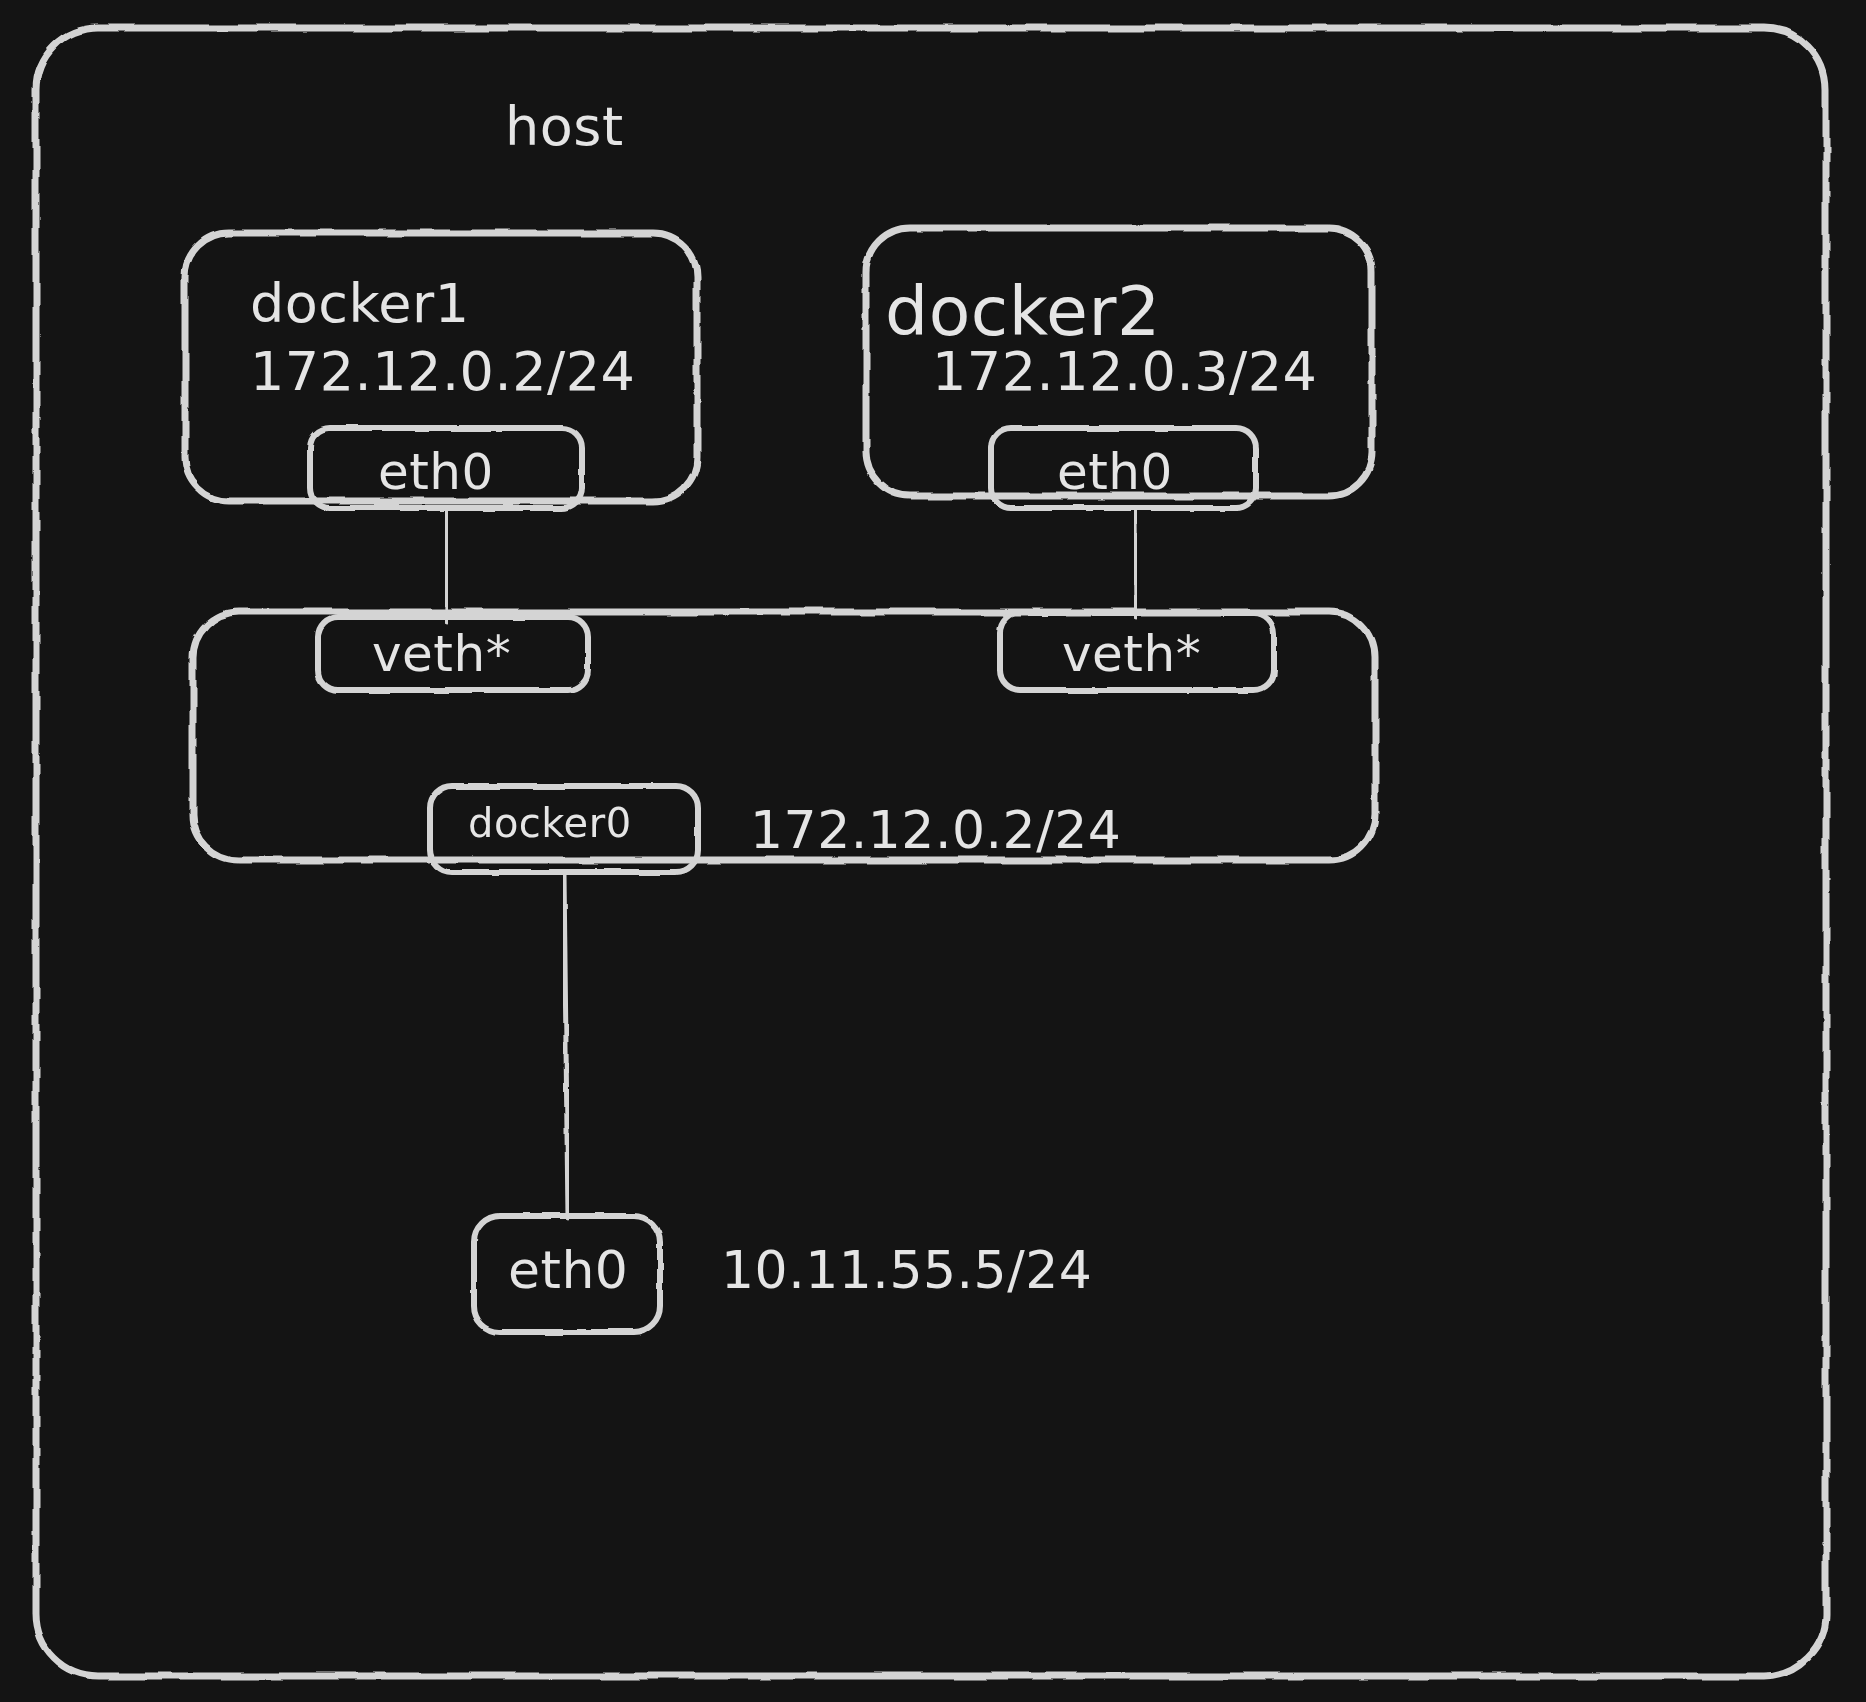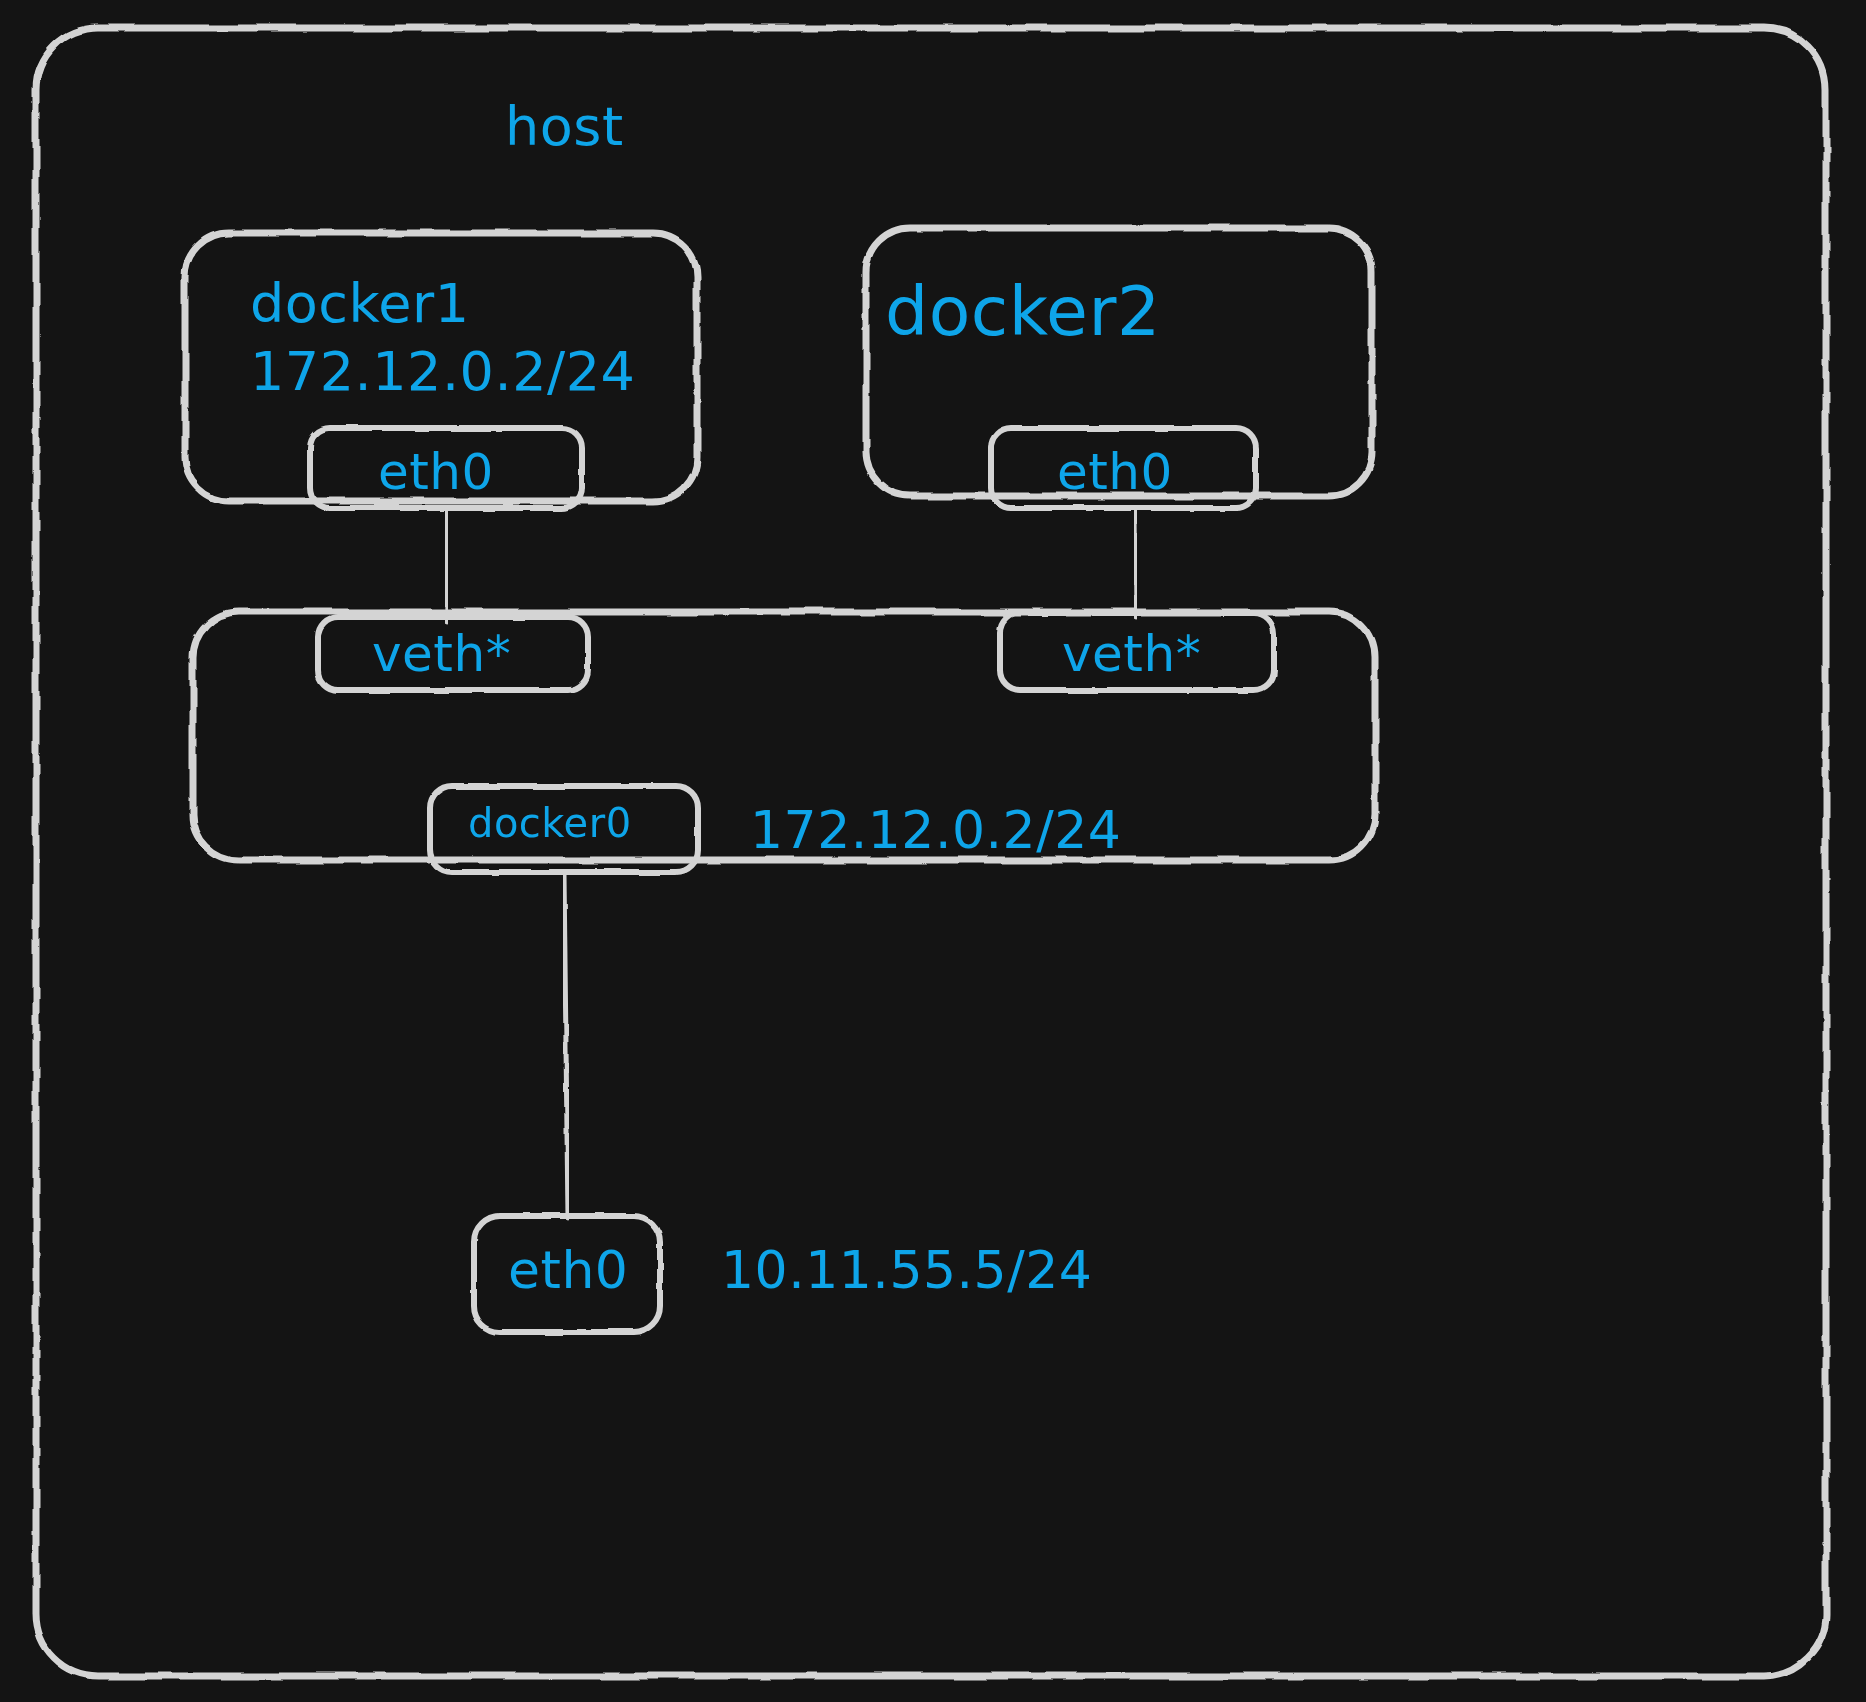--- a/index.html
+++ b/index.html
@@ -19,21 +19,21 @@
   svg.layer {
     position: absolute;
     left: 0;
     top: 0;
     width: 1866px;
     height: 1702px;
     overflow: visible;
   }
   .lbl {
     position: absolute;
-    color: #0ea5e9;
+    color: #e5e5e5;
     font-family: "DejaVu Sans", sans-serif;
     font-weight: 400;
     white-space: nowrap;
     letter-spacing: 0.5px;
     -webkit-font-smoothing: antialiased;
   }
   .lbl-host      { left: 505px;  top: 95px;   font-size: 54px; }
   .lbl-d1-name   { left: 250px;  top: 272px;  font-size: 54px; }
   .lbl-d1-ip     { left: 250px;  top: 340px;  font-size: 54px; }
   .lbl-d2-name   { left: 885px;  top: 272px;  font-size: 68px; }
@@ -126,20 +126,21 @@
     </g>
   </svg>
 
   <div class="lbl lbl-host">host</div>
 
   <div class="lbl lbl-d1-name">docker1</div>
   <div class="lbl lbl-d1-ip">172.12.0.2/24</div>
   <div class="lbl lbl-eth0-d1">eth0</div>
 
   <div class="lbl lbl-d2-name">docker2</div>
+  <div class="lbl lbl-d2-ip">172.12.0.3/24</div>
   <div class="lbl lbl-eth0-d2">eth0</div>
 
   <div class="lbl lbl-veth-l">veth*</div>
   <div class="lbl lbl-veth-r">veth*</div>
 
   <div class="lbl lbl-docker0">docker0</div>
   <div class="lbl lbl-bridge-ip">172.12.0.2/24</div>
 
 
   <div class="lbl lbl-eth0-host">eth0</div>

